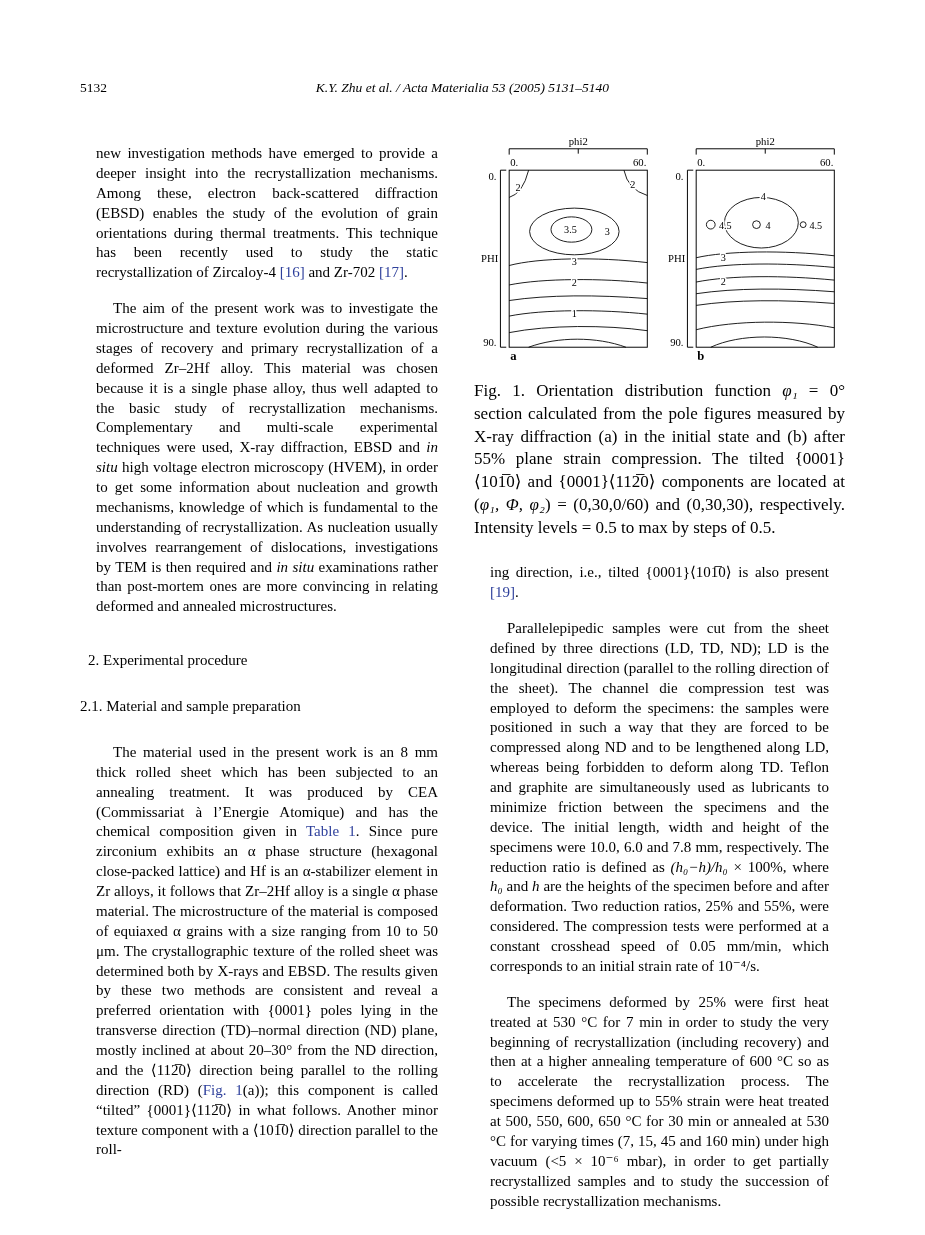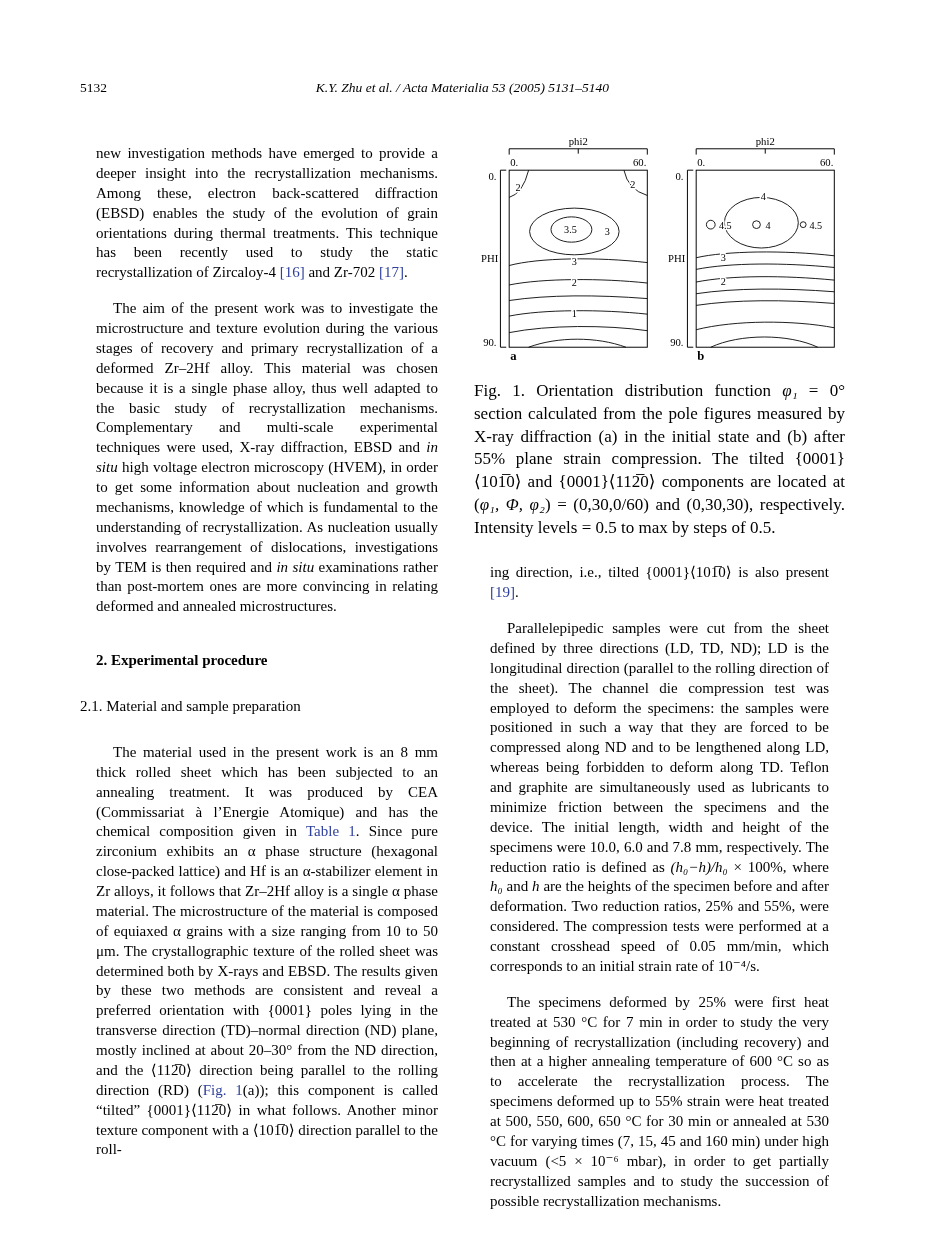--- a/index.html
+++ b/index.html
@@ -13,21 +13,21 @@
   .page-header { position:relative; text-align:center; font-size:13.5px; margin-bottom:30px; height:18px; }
   .page-num { position:absolute; left:0; top:0; }
   .journal-line { font-style:italic; }
 
   .columns { display:flex; gap:20px; }
   .col { width:374px; font-size:15px; line-height:1.325; text-align:justify; }
   .col.right { width:371px; }
 
   p.para { margin:16px; }
   p.indent { text-indent:17px; }
-  .sec-heading { font-size:15px; font-weight:bold; margin:34px 0 26px 16px; text-align:left; }
+  .sec-heading { font-size:15px; font-weight:normal; margin:34px 0 26px 8px; text-align:left; }
   .subsec-heading { font-size:15px; font-weight:normal; margin:0 0 26px 0; text-align:left; }
   .link { color:var(--link-color,#2d3f9b); }
   .it { font-style:italic; }
 
   .figure { margin:4px 0 24px 0; }
   .plots { display:flex; gap:8px; justify-content:space-between; padding-left:6px; }
   .fig-caption { font-size:17px; line-height:1.34; text-align:justify; margin-top:16px; }
 
   .table-block { margin-top:18px; font-size:12.5px; }
   .table-title { margin-bottom:5px; }

